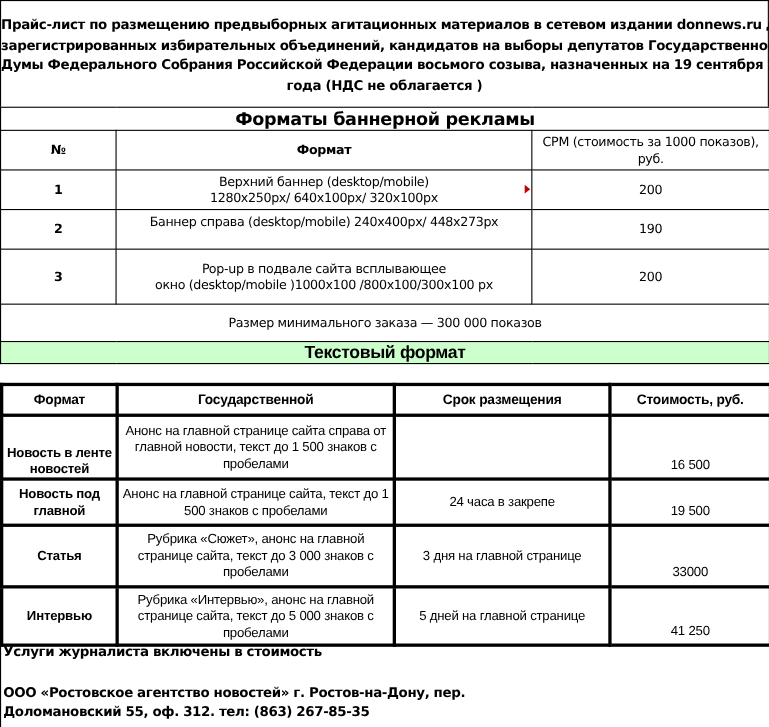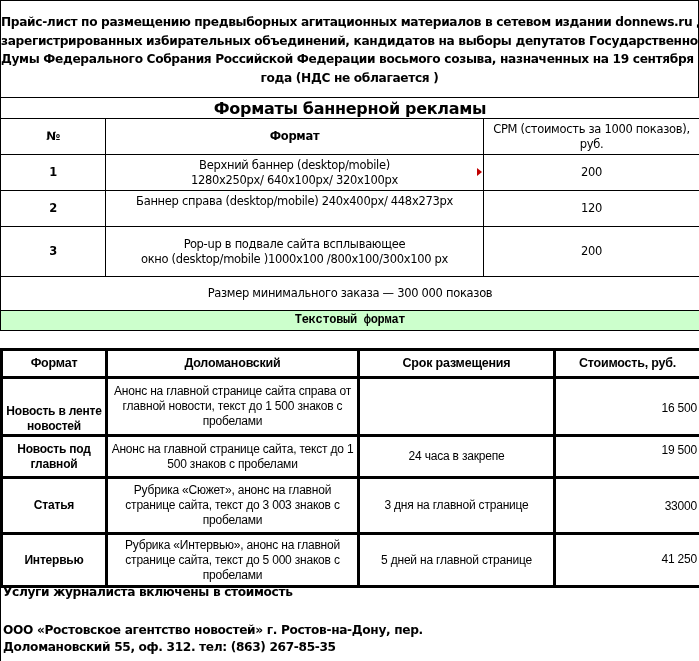--- a/index.html
+++ b/index.html
@@ -11,21 +11,21 @@
     font-family:"DejaVu Sans", sans-serif; font-weight:bold; font-size:12.2px;
     line-height:18.5px; text-align:center; padding-top:12px; letter-spacing:-0.35px; }
   .title-box div { white-space:nowrap; }
   table { border-collapse:collapse; position:absolute; left:0; table-layout:fixed; }
   .banner-table { top:97px; width:699px; font-family:"DejaVu Sans", sans-serif; font-size:11.5px; }
   .banner-table td { border:1px solid #000; text-align:center; vertical-align:middle; padding:0 2px; line-height:15px; letter-spacing:-0.3px;}
   .banner-table .bold { font-weight:bold; }
   .green { background:#ccffcc; }
   .text-table { top:348px; width:699px; font-family:"Liberation Sans", sans-serif; font-size:12px; }
   .text-table td { border:3px solid #000; text-align:center; vertical-align:middle; padding:0 2px; line-height:15px; letter-spacing:-0.2px; }
-  .text-table td.price { vertical-align:bottom; padding-bottom:18px;text-align:right; }
+  .text-table td.price { vertical-align:bottom; padding-bottom:4px; }
   .text-table .hdr td { font-weight:bold; font-size:12.5px; }
   .text-table td.fmt { font-weight:bold;margin-left:44px; }
   .footer { left:3px; font-family:"DejaVu Sans", sans-serif; font-weight:bold; font-size:12.2px; letter-spacing:-0.35px; white-space:nowrap; }
   .leftbar { left:0; top:585px; width:1px; height:76px; background:#000; }
   .marker { width:0; height:0; border-top:4px solid transparent; border-bottom:4px solid transparent; border-left:5px solid #c00000; }
 </style>
 </head>
 <body>
 
 <div class="abs title-box">
@@ -57,68 +57,68 @@
       <div>1280x250px/ 640x100px/ 320x100px</div>
       <span class="abs marker" style="right:1px;top:13px"></span>
     </td>
     <td>200</td>
   </tr>
   <tr style="height:36px">
     <td class="bold">2</td>
     <td style="vertical-align:top;padding-top:3px">
       <div>Баннер справа (desktop/mobile) 240x400px/ 448x273px</div>
     </td>
-    <td>120</td>
+    <td>190</td>
   </tr>
   <tr style="height:50px">
     <td class="bold">3</td>
     <td>
       <div>Pop-up в подвале сайта всплывающее</div>
       <div>окно (desktop/mobile )1000x100 /800x100/300x100 px</div>
     </td>
     <td>200</td>
   </tr>
   <tr style="height:34px">
     <td colspan="3">Размер минимального заказа  — 300 000 показов</td>
   </tr>
   <tr style="height:20px">
-    <td colspan="3" class="bold green" style="font-family:Liberation Mono, monospace;font-size:12px;">Текстовый формат</td>
+    <td colspan="3" class="bold green" style="font-family:Liberation Sans, sans-serif;font-size:16px;">Текстовый формат</td>
   </tr>
 </tbody>
   </table>
 
 <table class="text-table">
   <colgroup>
       <col style="width:105px">
       <col style="width:252px">
       <col style="width:196px">
       <col style="width:146px">
     </colgroup>
   <tbody>
       <tr class="hdr" style="height:28px">
     <td>Формат</td>
-    <td>Доломановский</td>
+    <td>Государственной</td>
     <td>Срок размещения</td>
     <td>Стоимость, руб.</td>
   </tr>
   <tr style="height:58px">
     <td class="fmt" style="vertical-align:bottom">Новость в ленте новостей</td>
     <td>Анонс на главной странице сайта  справа от главной новости,   текст  до 1 500 знаков с пробелами</td>
     <td></td>
     <td class="price">16 500</td>
   </tr>
   <tr style="height:42px">
     <td class="fmt">Новость под главной</td>
     <td>Анонс на главной странице сайта,    текст до 1 500 знаков  с пробелами</td>
     <td>24 часа в закрепе</td>
     <td class="price">19 500</td>
   </tr>
   <tr style="height:56px">
     <td class="fmt">Статья</td>
-    <td>Рубрика «Сюжет», анонс на главной странице сайта,  текст до 3 003 знаков  с пробелами</td>
+    <td>Рубрика «Сюжет», анонс на главной странице сайта,  текст до 3 000 знаков  с пробелами</td>
     <td>3 дня  на главной странице</td>
     <td class="price">33000</td>
   </tr>
   <tr style="height:53px">
     <td class="fmt">Интервью</td>
     <td>Рубрика «Интервью»,  анонс на главной странице сайта, текст   до 5 000 знаков  с пробелами</td>
     <td>5 дней на главной  странице</td>
     <td class="price">41 250</td>
   </tr>
 </tbody>

